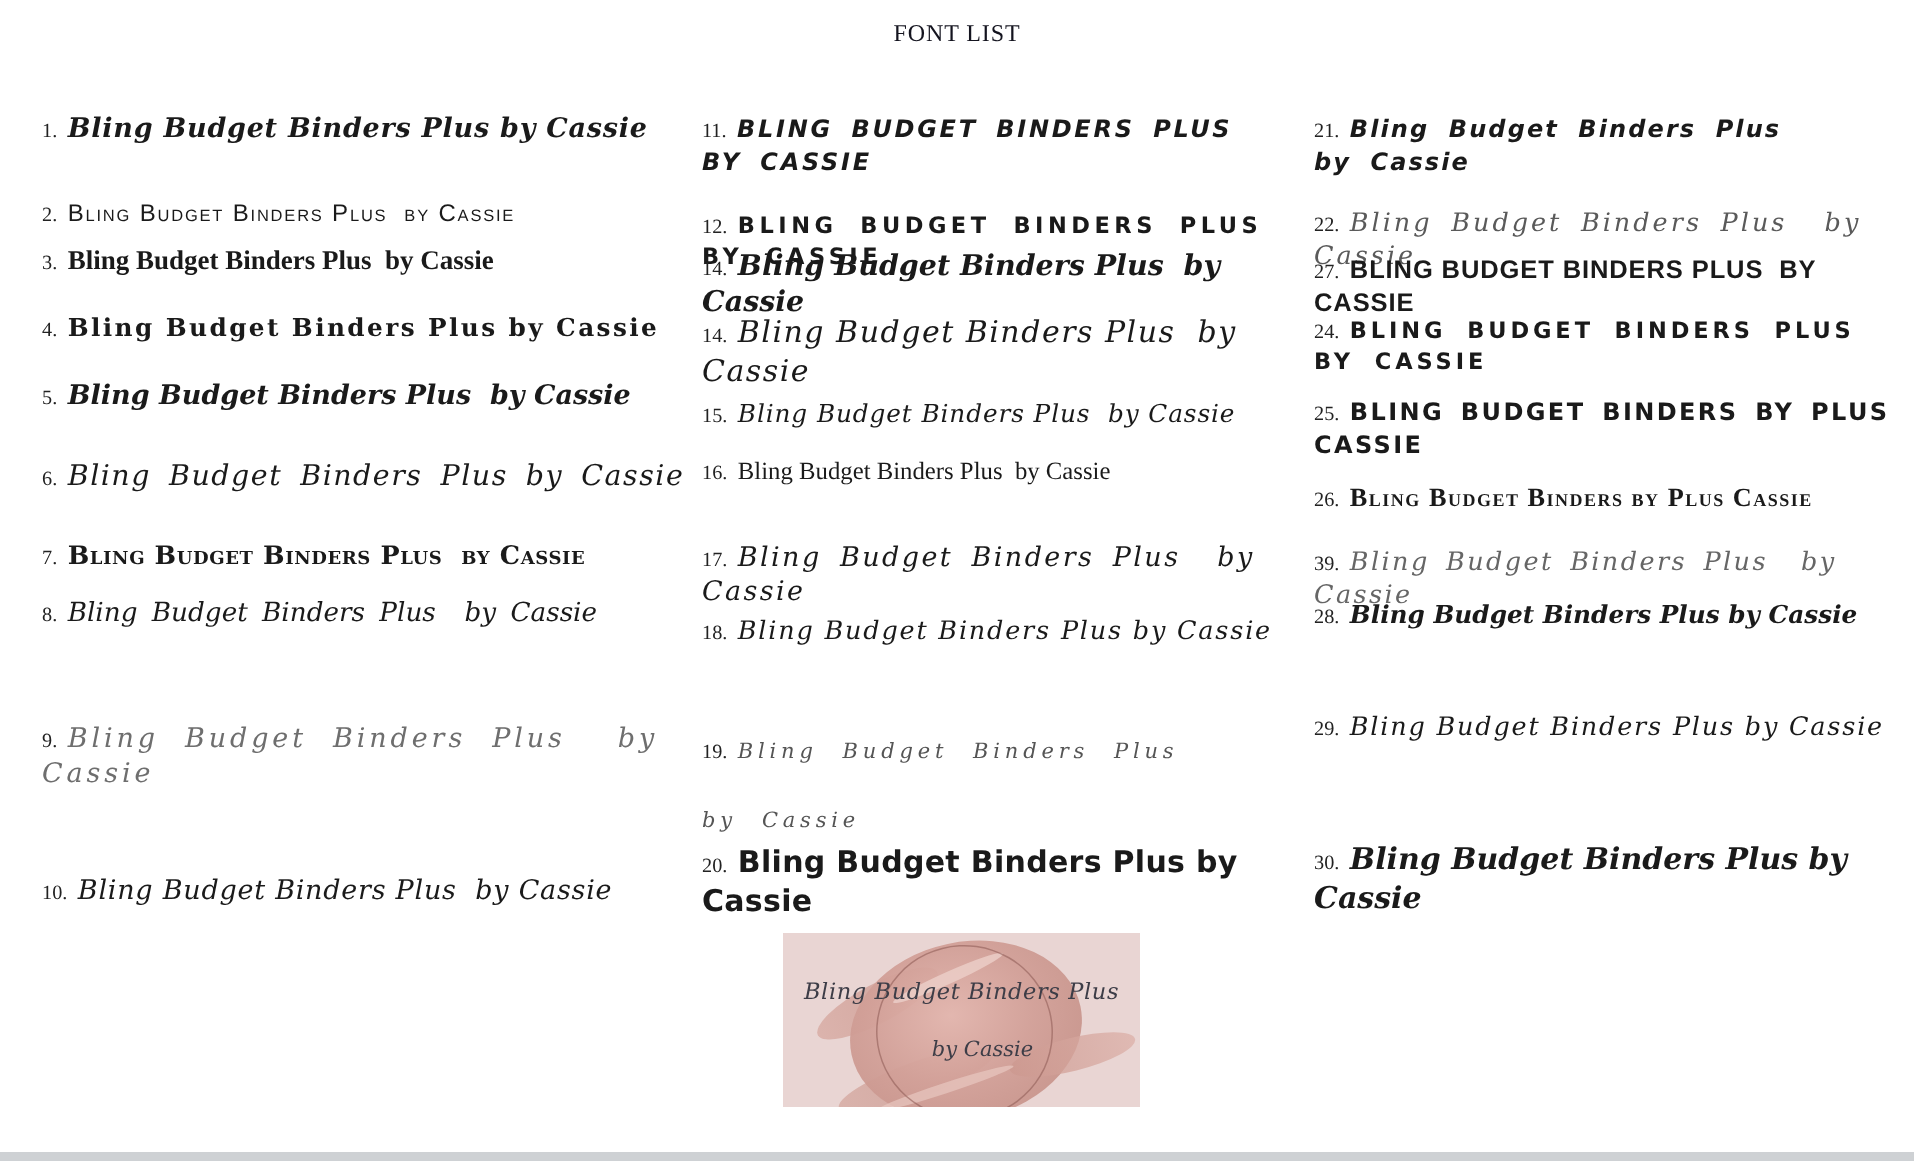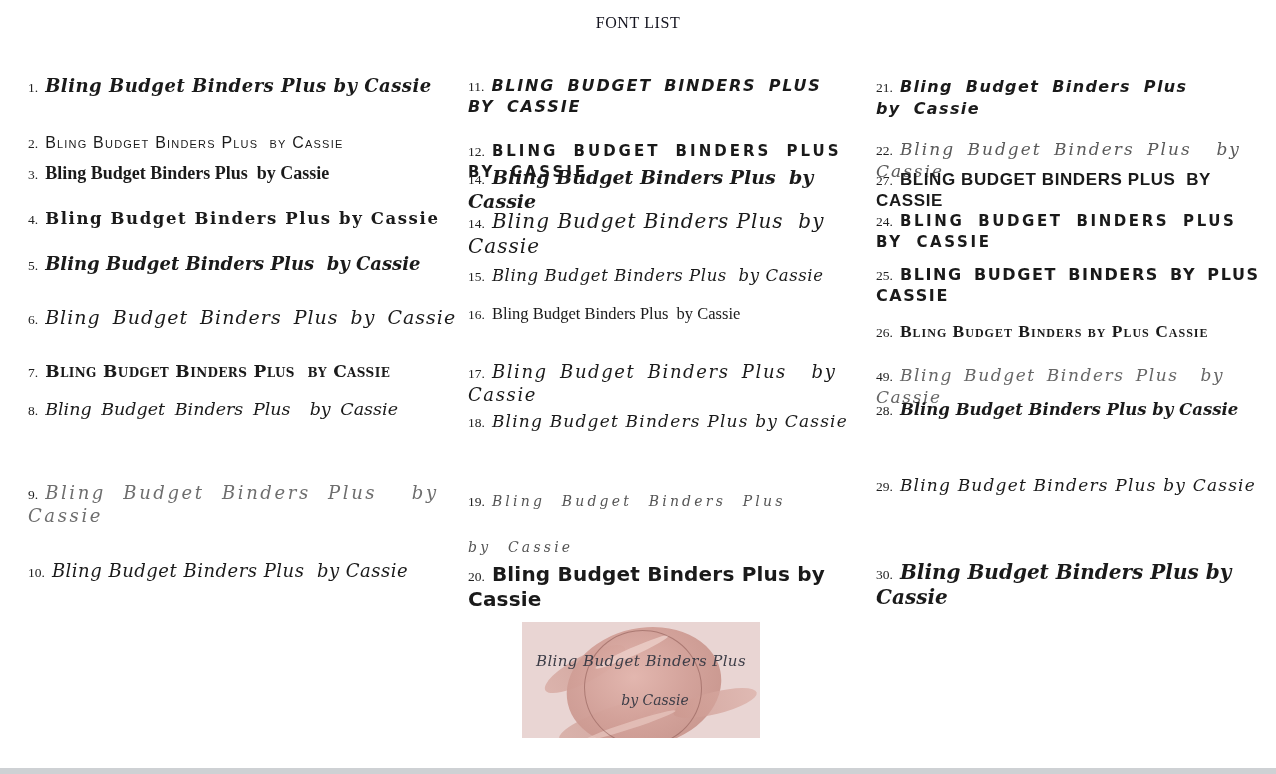--- a/index.html
+++ b/index.html
@@ -84,21 +84,21 @@
   <div class="col col1">
     <div class="item f1" style="top:15px"><span class="num">1.</span><span class="txt">Bling Budget Binders Plus by Cassie</span></div>
     <div class="item f2" style="top:73px"><span class="num">2.</span><span class="txt">Bling Budget Binders Plus  by Cassie</span></div>
     <div class="item f3" style="top:103px"><span class="num">3.</span><span class="txt">Bling Budget Binders Plus  by Cassie</span></div>
     <div class="item f4" style="top:149px"><span class="num">4.</span><span class="txt">Bling Budget Binders Plus by Cassie</span></div>
     <div class="item f5" style="top:193px"><span class="num">5.</span><span class="txt">Bling Budget Binders Plus  by Cassie</span></div>
     <div class="item f6" style="top:246px"><span class="num">6.</span><span class="txt">Bling Budget Binders Plus by Cassie</span></div>
     <div class="item f7" style="top:301px"><span class="num">7.</span><span class="txt">Bling Budget Binders Plus  by Cassie</span></div>
     <div class="item f8" style="top:339px"><span class="num">8.</span><span class="txt">Bling Budget Binders Plus  by Cassie</span></div>
     <div class="item f9" style="top:422px"><span class="num">9.</span><span class="txt">Bling Budget Binders Plus  by Cassie</span></div>
-    <div class="item f10" style="top:500px"><span class="num">10.</span><span class="txt">Bling Budget Binders Plus  by Cassie</span></div>
+    <div class="item f10" style="top:523px"><span class="num">10.</span><span class="txt">Bling Budget Binders Plus  by Cassie</span></div>
   </div>
 
   <div class="col col2">
     <div class="item f11" style="top:16px"><span class="num">11.</span><span class="txt">BLING BUDGET BINDERS PLUS  BY CASSIE</span></div>
     <div class="item f12" style="top:81px"><span class="num">12.</span><span class="txt">BLING BUDGET BINDERS PLUS BY CASSIE</span></div>
     <div class="item f13" style="top:106px"><span class="num">14.</span><span class="txt">Bling Budget Binders Plus  by Cassie</span></div>
     <div class="item f14" style="top:149px"><span class="num">14.</span><span class="txt">Bling Budget Binders Plus  by Cassie</span></div>
     <div class="item f15" style="top:206px"><span class="num">15.</span><span class="txt">Bling Budget Binders Plus  by Cassie</span></div>
     <div class="item f16" style="top:244px"><span class="num">16.</span><span class="txt">Bling Budget Binders Plus  by Cassie</span></div>
     <div class="item f17" style="top:301px"><span class="num">17.</span><span class="txt">Bling Budget Binders Plus  by  Cassie</span></div>
@@ -107,21 +107,21 @@
     <div class="item f20" style="top:502px"><span class="num">20.</span><span class="txt">Bling Budget Binders Plus by Cassie</span></div>
   </div>
 
   <div class="col col3">
     <div class="item f21" style="top:16px;width:338px"><span class="num">21.</span><span class="txt">Bling Budget Binders Plus  by Cassie</span></div>
     <div class="item f22" style="top:79px"><span class="num">22.</span><span class="txt">Bling Budget Binders Plus  by Cassie</span></div>
     <div class="item f23" style="top:110px"><span class="num">27.</span><span class="txt">BLING BUDGET BINDERS PLUS  BY CASSIE</span></div>
     <div class="item f24" style="top:151px"><span class="num">24.</span><span class="txt">BLING BUDGET BINDERS PLUS  BY CASSIE</span></div>
     <div class="item f25" style="top:205px"><span class="num">25.</span><span class="txt">BLING BUDGET BINDERS BY PLUS CASSIE</span></div>
     <div class="item f26" style="top:261px"><span class="num">26.</span><span class="txt">Bling Budget Binders by Plus Cassie</span></div>
-    <div class="item f27" style="top:305px"><span class="num">49.</span><span class="txt">Bling Budget Binders Plus  by  Cassie</span></div>
+    <div class="item f27" style="top:305px"><span class="num">39.</span><span class="txt">Bling Budget Binders Plus  by  Cassie</span></div>
     <div class="item f28" style="top:340px"><span class="num">28.</span><span class="txt">Bling Budget Binders Plus by Cassie</span></div>
     <div class="item f29" style="top:415px"><span class="num">29.</span><span class="txt">Bling Budget Binders Plus by Cassie</span></div>
     <div class="item f30" style="top:500px"><span class="num">30.</span><span class="txt">Bling Budget Binders Plus by Cassie</span></div>
   </div>
 
   <div class="logo">
     <div class="swash swash-s1"></div>
     <div class="swash swash-s3"></div>
     <div class="swash swash-main"></div>
     <div class="swash swash-s2"></div>

